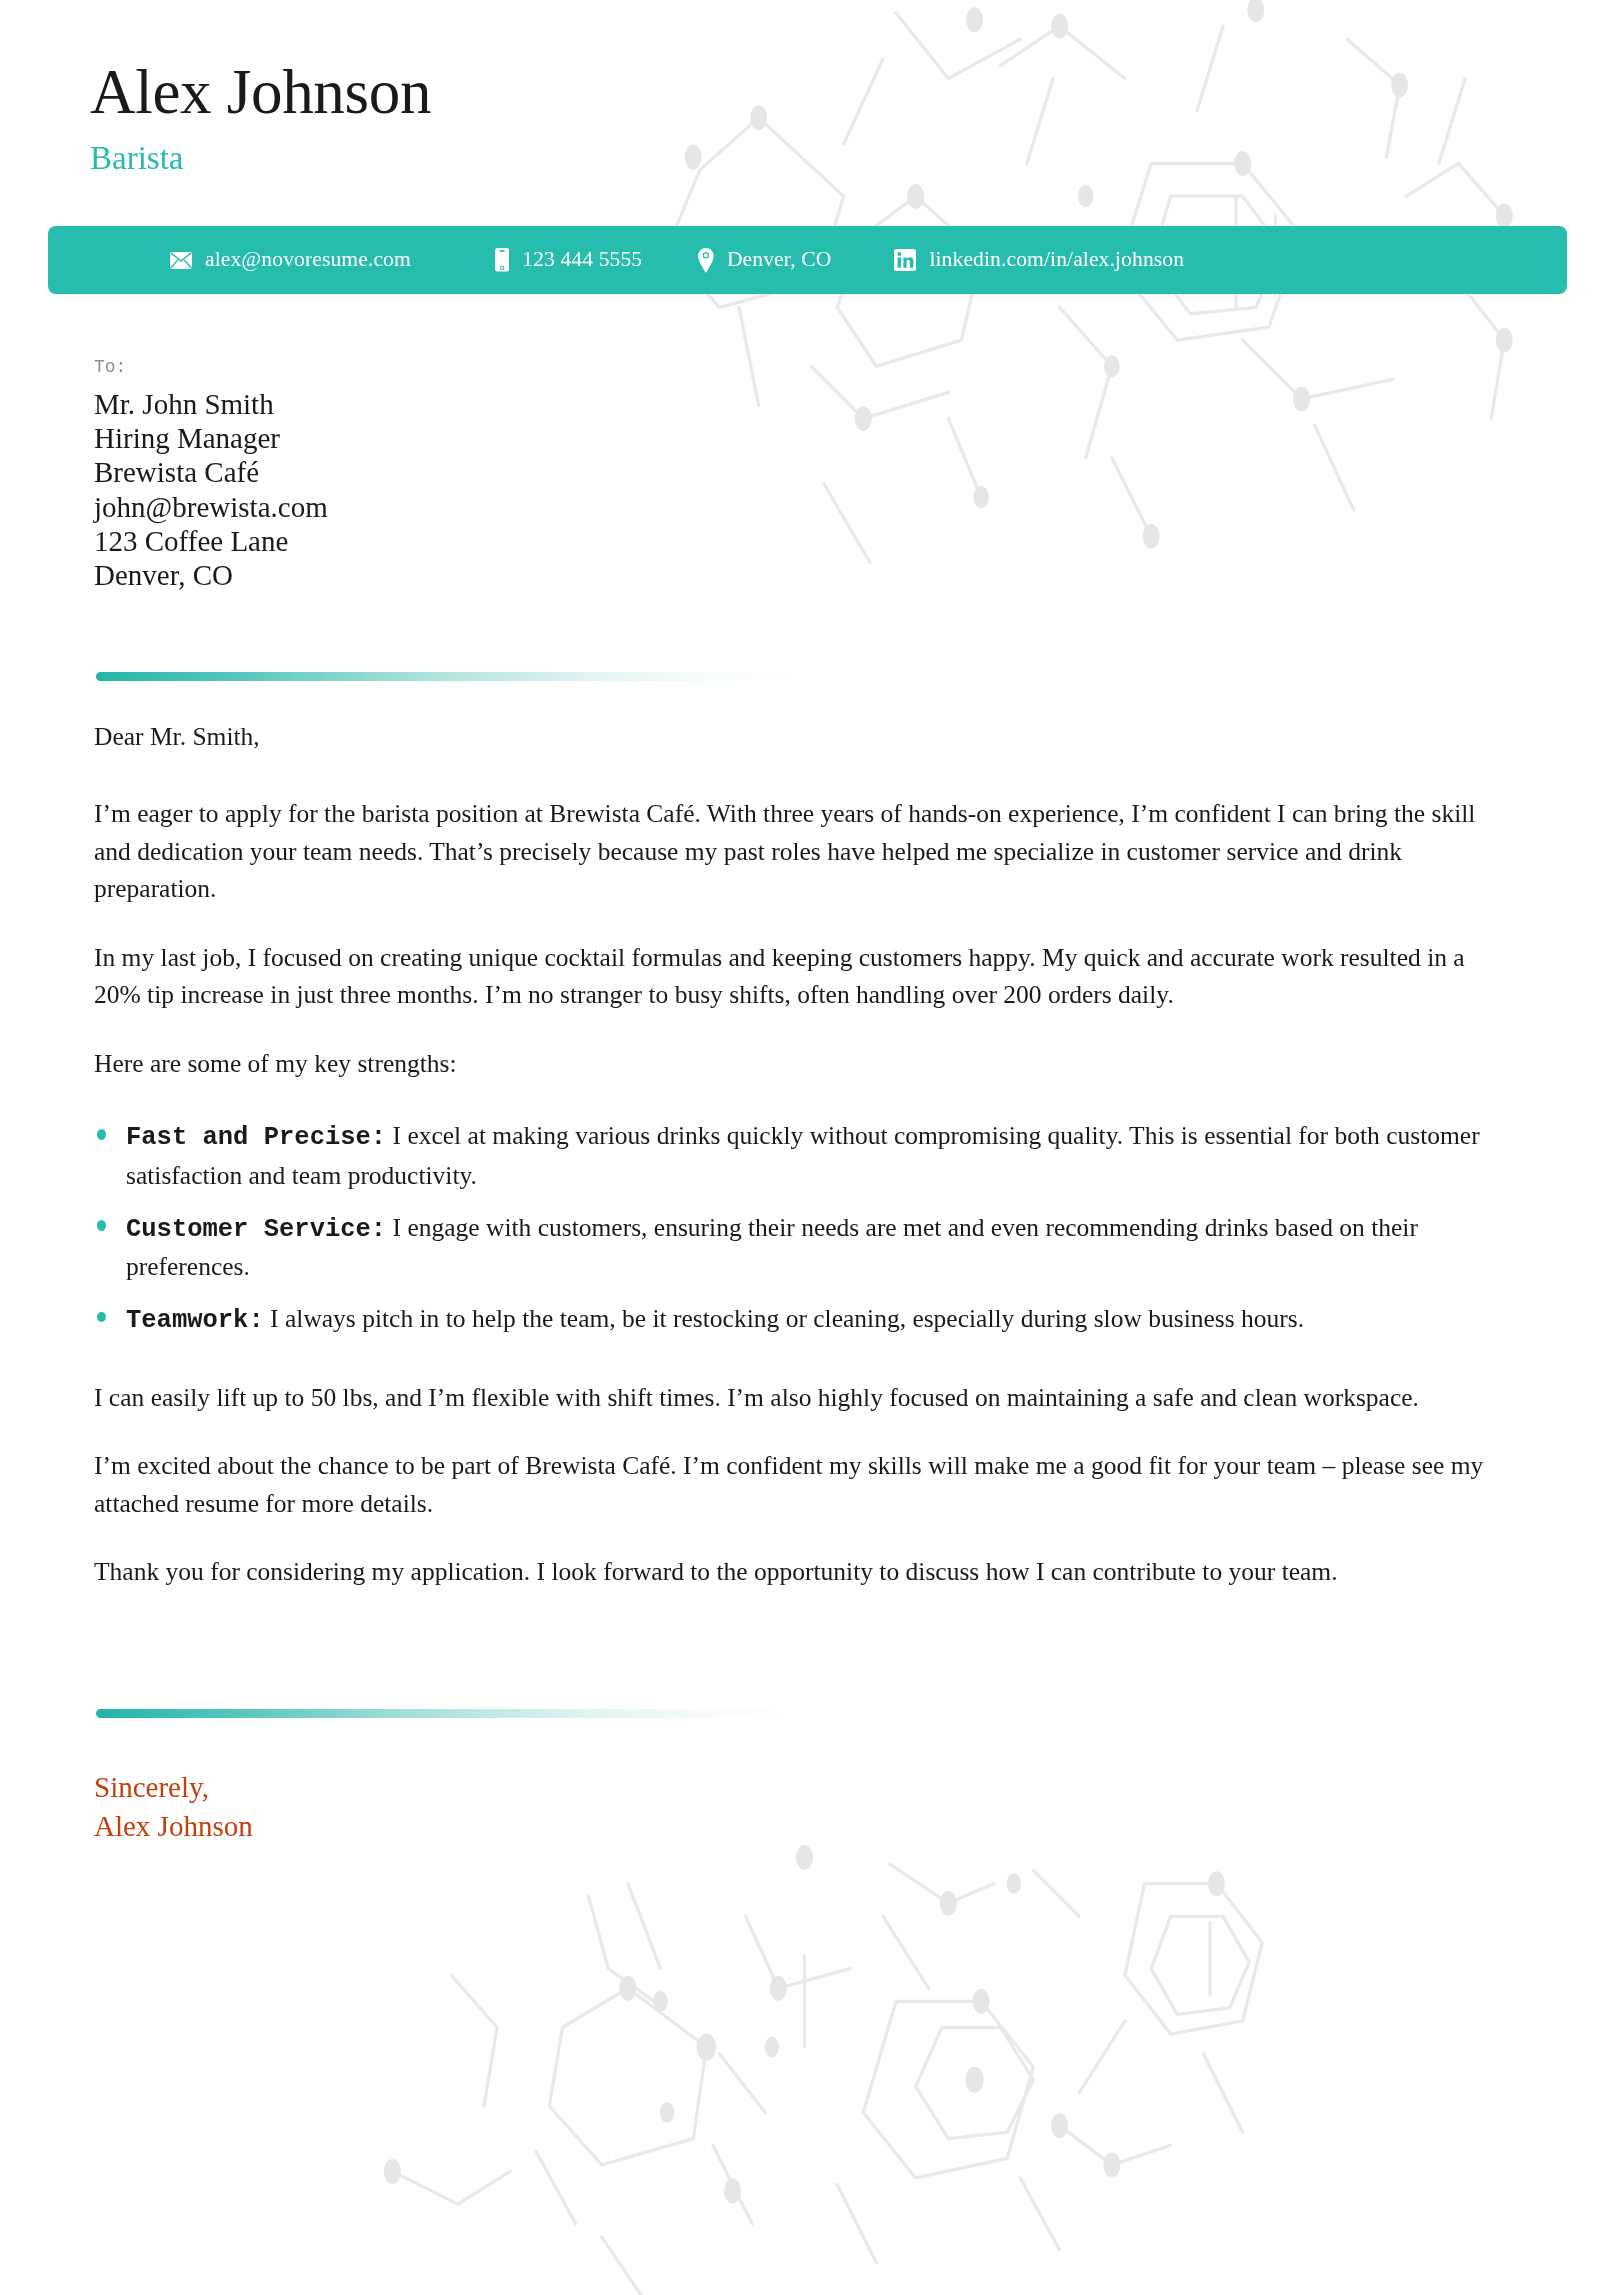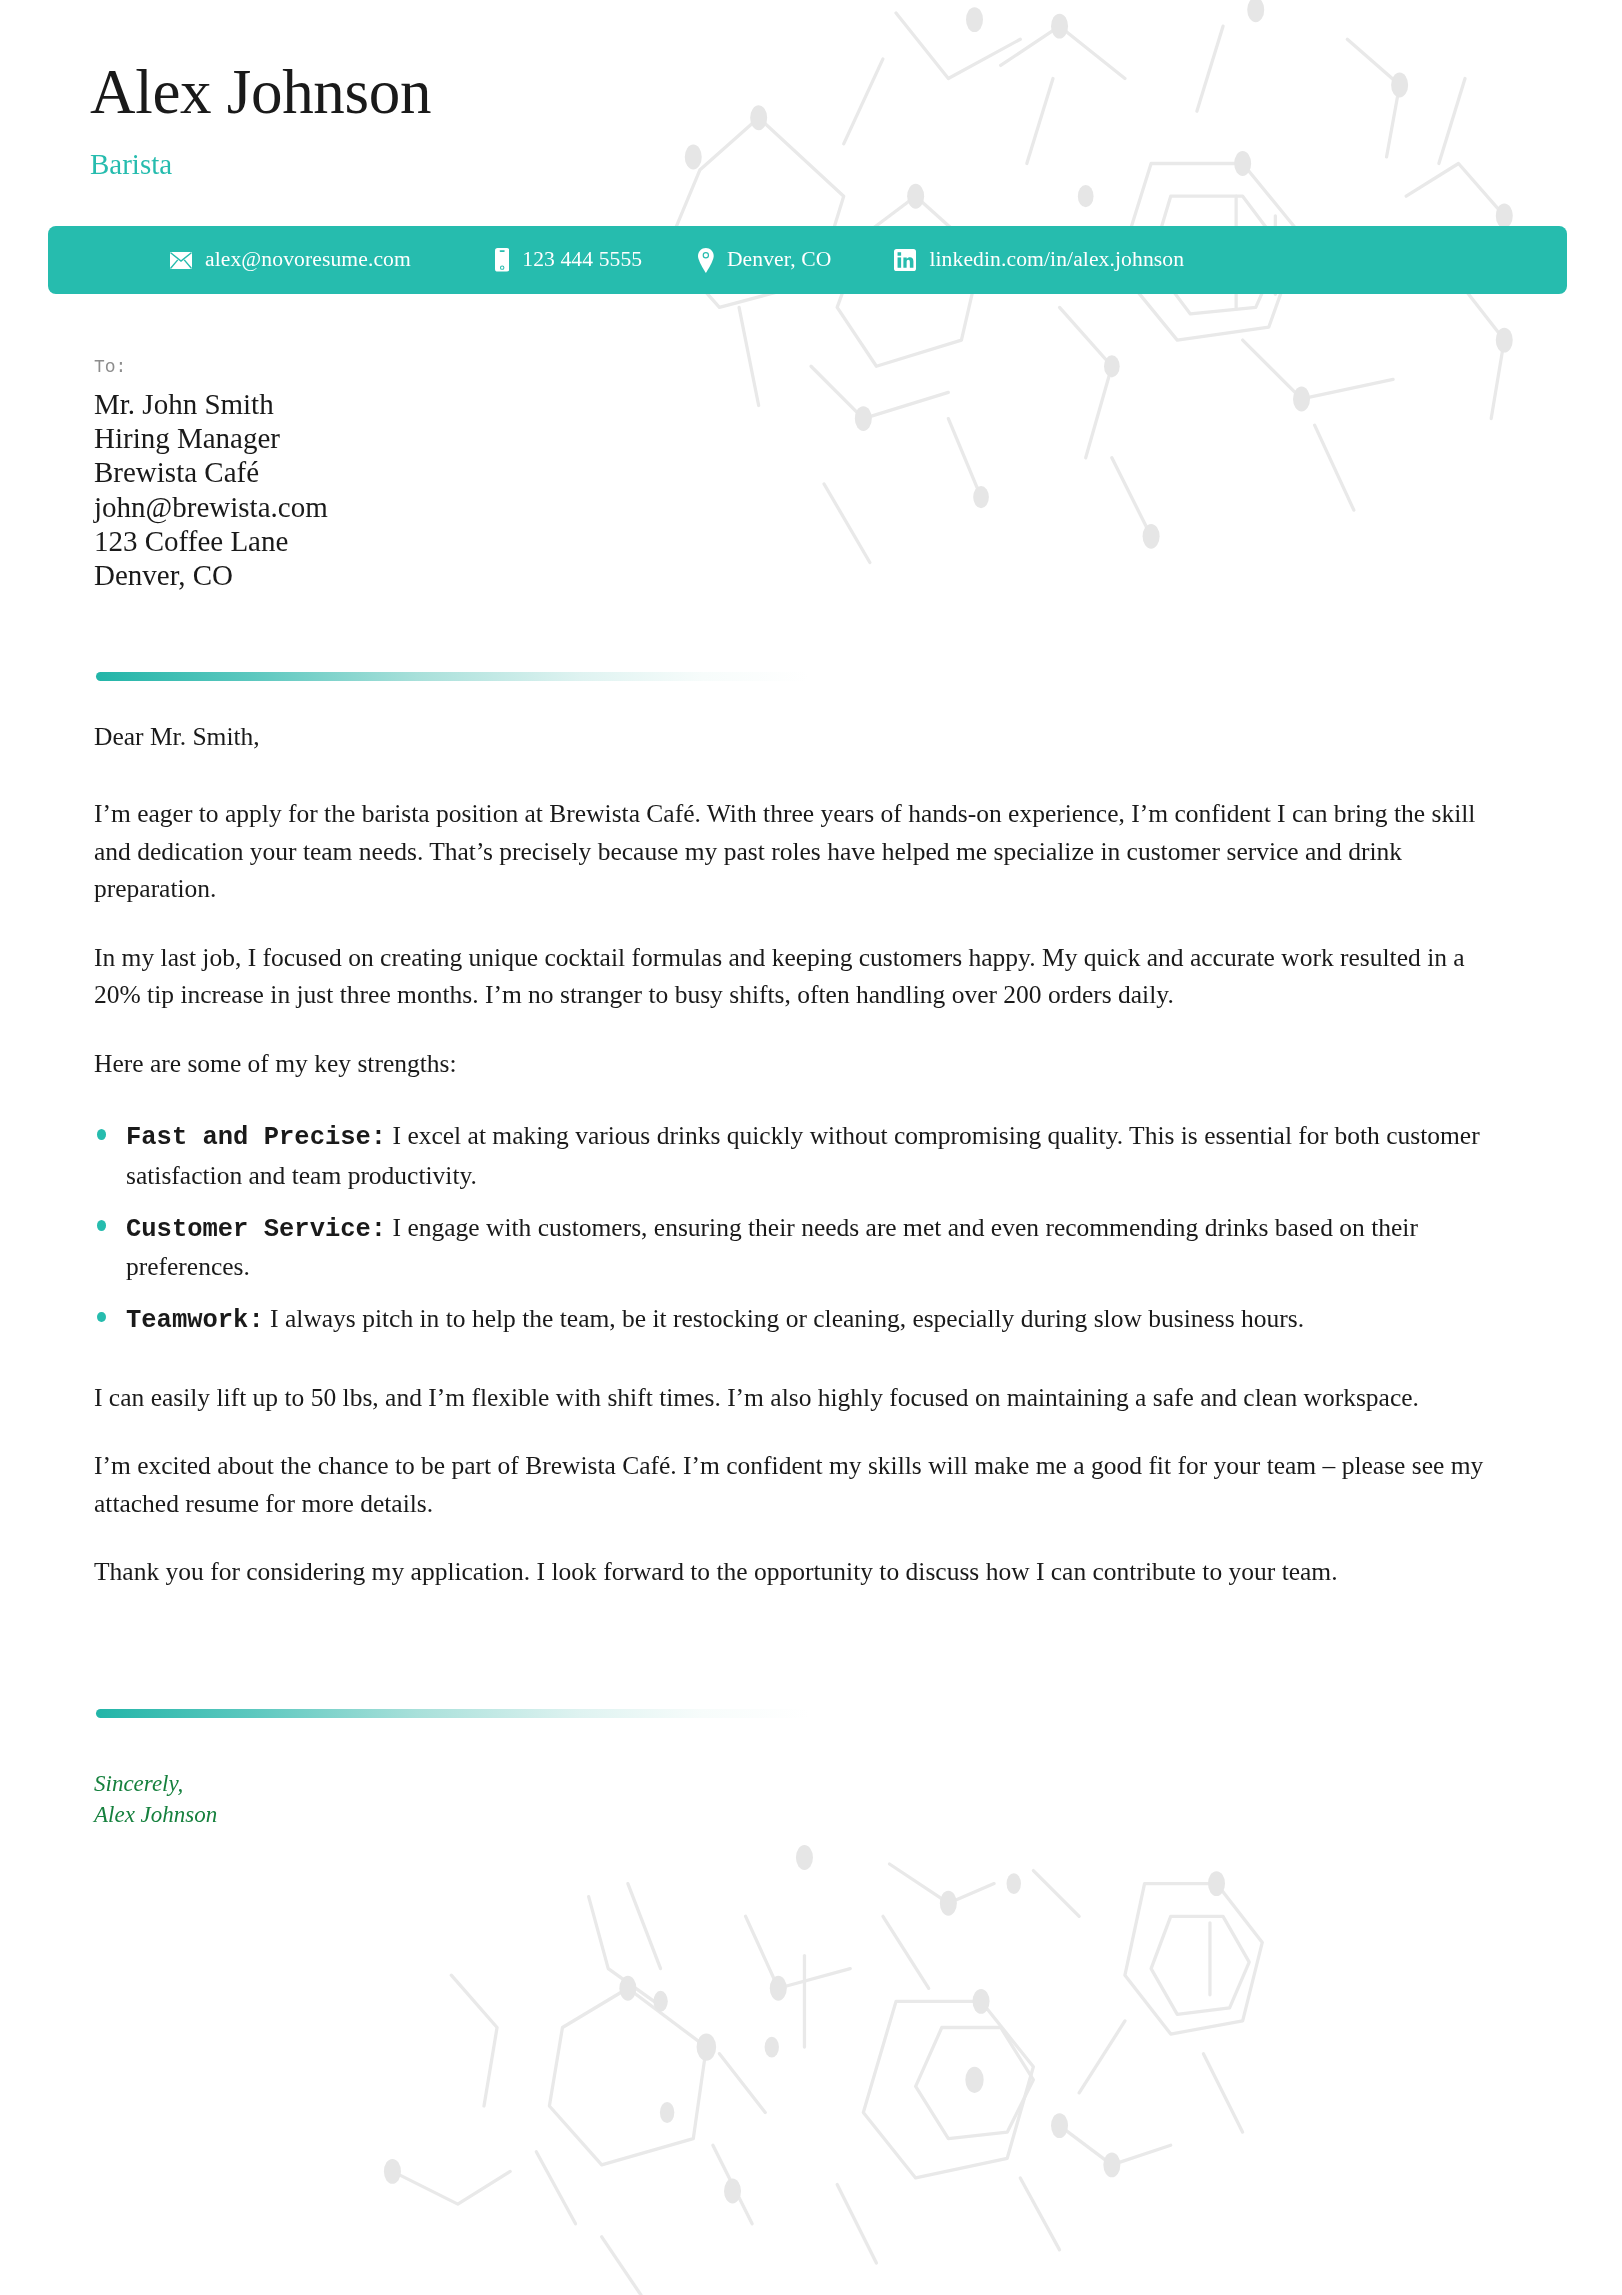--- a/index.html
+++ b/index.html
@@ -42,22 +42,22 @@
   }
   .name {
     font-size: 63px;
     line-height: 1.02;
     letter-spacing: -0.3px;
     color: #1a1a1a;
     font-weight: 400;
     white-space: nowrap;
   }
   .job-title {
-    margin-top: 26px;
-    font-size: 29px;
+    margin-top: 18px;
+    font-size: 33px;
     line-height: 1;
     color: #26bcae;
     font-weight: 400;
     white-space: nowrap;
   }
 
   
   .contact-bar {
     position: absolute;
     left: 48px;
@@ -176,25 +176,24 @@
 
   .closing-block { margin-top: 27.5px; }
 
   
   .signature {
     position: absolute;
     left: 94px;
     top: 1768px;
   }
   .sig-line {
-    font-size: 23px;
+    font-size: 29px;
     line-height: 1.36;
-    color: #15803d;
-    white-space: nowrap;
-    font-style: italic;
+    color: #c2410c;
+    white-space: nowrap;
   }
 </style>
 </head>
 <body>
 
 <svg id="bg-watermark" viewBox="0 0 2480 3509" xmlns="http://www.w3.org/2000/svg" aria-hidden="true">
   <g stroke="#e9e9e9" stroke-width="5" fill="none" stroke-linejoin="round" stroke-linecap="round">
 
     <path d="M1070 260 L1160 180 L1290 300 L1250 430 L1100 470 L1020 380 Z"></path>
     <path d="M1320 360 L1400 300 L1500 390 L1470 520 L1340 560 L1280 470 Z"></path>

